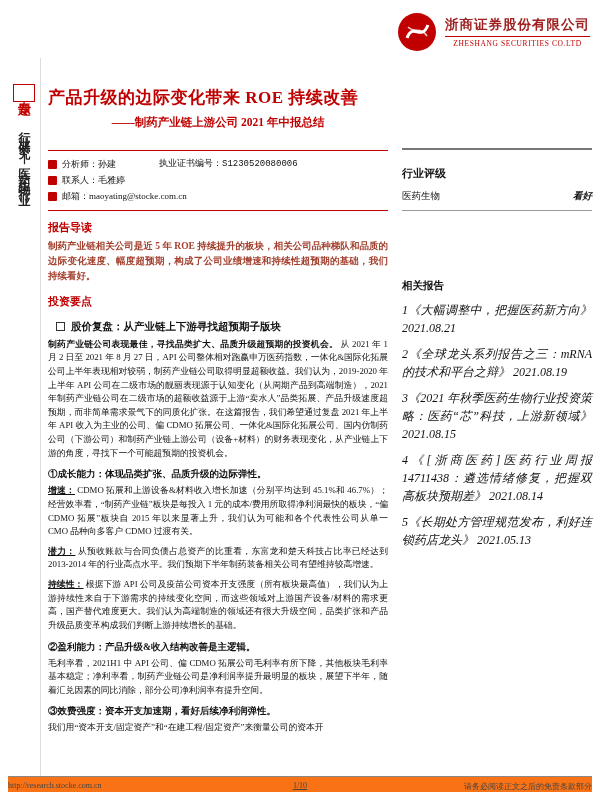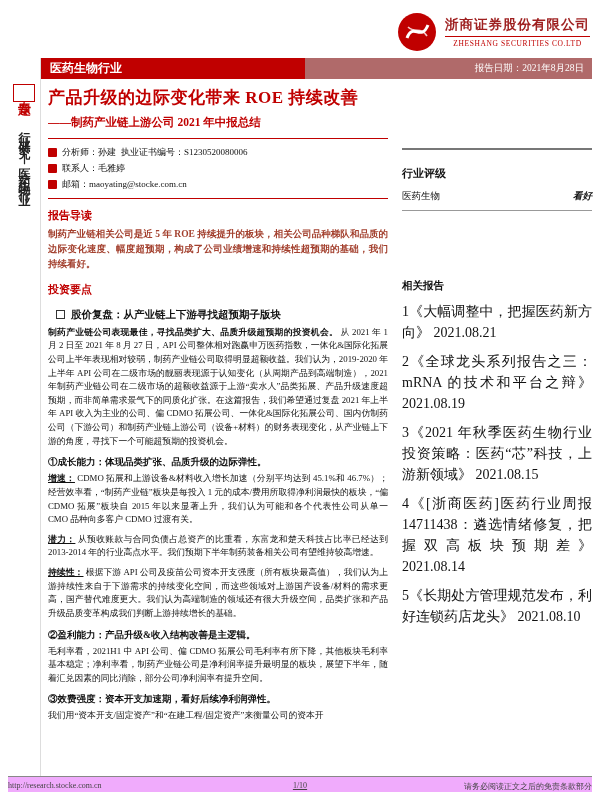--- a/index.html
+++ b/index.html
@@ -21,69 +21,65 @@
   
   .side{position:absolute;left:8px;top:58px;bottom:22px;width:32px;border-right:1px solid #ddd;}
   .tag-box{margin:26px auto 0;width:18px;padding:5px 1px;border:1.5px solid #C00000;color:#C00000;
            writing-mode:vertical-rl;text-orientation:upright;font-size:13px;font-weight:bold;
            letter-spacing:3px;display:block;text-align:center;}
   .vert{display:block;margin:20px auto 0;writing-mode:vertical-rl;text-orientation:upright;
         font-size:12px;font-weight:600;letter-spacing:5px;color:#222;}
   
   .main{position:absolute;left:48px;top:86px;width:340px;height:692px;overflow:hidden;}
   .title{color:#C00000;font-size:17px;font-weight:bold;margin:0 0 6px;letter-spacing:0.5px;}
-  .subtitle{color:#C00000;font-size:11.5px;font-weight:bold;margin:0 0 8px;}
+  .subtitle{color:#C00000;font-size:11.5px;font-weight:bold;text-align:center;margin:0 0 20px;}
   .redline{border:none;border-top:1.5px solid #C00000;margin:5px 0;}
   .analysts{font-size:9px;line-height:1.8;text-align:center;}
   .arow{display:flex;align-items:center;gap:5px;}
   .mini-icon{width:9px;height:9px;background:#C00000;border-radius:1px;flex:0 0 auto;display:inline-block;}
-  .cert{}
+  .cert{margin-left:38px;font-family:Liberation Mono, monospace;}
   .rh{color:#C00000;font-weight:bold;font-size:11px;margin:9px 0 4px;}
   .guide-body{color:#A3402E;font-weight:bold;font-size:9.5px;line-height:1.62;text-align:justify;margin:0;}
   .sec-title{font-weight:bold;font-size:10.5px;display:flex;align-items:center;gap:6px;margin:11px 8px 4px;}
   .sq{width:7px;height:7px;border:1.3px solid #333;flex:0 0 auto;display:inline-block;}
   .para{font-size:8.8px;line-height:1.55;text-align:justify;margin:3px 0 6px;}
   .lead{font-weight:bold;}
   .ulead{font-weight:bold;text-decoration:underline;}
   .sub-title{font-weight:bold;font-size:9.5px;margin:8px 0 2px;}
   
   .aside{position:absolute;left:402px;top:148px;width:190px;}
   .aside-h1{font-weight:bold;font-size:11px;border-top:2px solid #777;padding-top:16px;}
   .rating-row{display:flex;justify-content:space-between;font-size:9.5px;margin:9px 0 7px;}
   .rating-val{font-weight:bold;font-style:italic;}
   .thinline{border:none;border-top:1px solid #999;margin:0 0 6px;}
   .aside-h2{font-weight:bold;font-size:10.5px;margin-top:68px;margin-bottom:8px;}
-  .rel-item{font-size:14px;line-height:1.5;margin-bottom:8px;text-align:justify;}
+  .rel-item{font-size:12px;font-style:italic;line-height:1.5;margin-bottom:8px;text-align:justify;}
   
   .footer{position:absolute;left:8px;right:8px;bottom:8px;border-top:1px solid #888;padding-top:4px;
-          display:flex;justify-content:space-between;font-size:8px;color:#444;background:#f0abfc;}
+          display:flex;justify-content:space-between;font-size:8px;color:#444;background:#f97316;}
   .footer .pg{position:absolute;left:50%;transform:translateX(-50%);text-decoration:underline;}
 </style>
 </head>
 <body>
 
 <div class="page">
 
   <div class="brand">
     <svg class="emblem" viewBox="0 0 40 40">
       <circle cx="20" cy="20" r="19" fill="#C00000"></circle>
       <path d="M10 26 C16 10, 24 30, 31 13" stroke="#fff" stroke-width="3" fill="none"></path>
       <path d="M11 15 C18 22, 24 14, 30 24" stroke="#fff" stroke-width="1.6" fill="none" opacity="0.8"></path>
     </svg>
     <div class="brand-text">
       <div class="brand-cn">浙商证券股份有限公司</div>
       <div class="brand-sep"></div>
       <div class="brand-en">ZHESHANG SECURITIES CO.LTD</div>
     </div>
   </div>
 
-  <div class="band">
-    <div class="band-left">医药生物行业</div>
-    <div class="band-right">报告日期：2021年8月28日</div>
-  </div>
 
   <div class="side">
     <span class="tag-box">专题</span>
     <span class="vert">行业研究｜医药生物行业</span>
   </div>
 
   <div class="main">
     <h1 class="title">产品升级的边际变化带来 ROE 持续改善</h1>
     <div class="subtitle">——制药产业链上游公司 2021 年中报总结</div>
     <hr class="redline">
@@ -160,21 +156,21 @@
     <div class="rel-item">
       <span>3《2021 年秋季医药生物行业投资策略：医药“芯”科技，上游新领域》</span>
       <span>2021.08.15</span>
     </div>
     <div class="rel-item">
       <span>4《[浙商医药]医药行业周报 14711438：遴选情绪修复，把握双高板块预期差》</span>
       <span>2021.08.14</span>
     </div>
     <div class="rel-item">
       <span>5《长期处方管理规范发布，利好连锁药店龙头》</span>
-      <span>2021.08.10</span>
+      <span>2021.05.13</span>
     </div>
   </div>
 
   <div class="footer">
     <span>http://research.stocke.com.cn</span>
     <span class="pg">1/10</span>
     <span>请务必阅读正文之后的免责条款部分</span>
   </div>
 
 </div>

